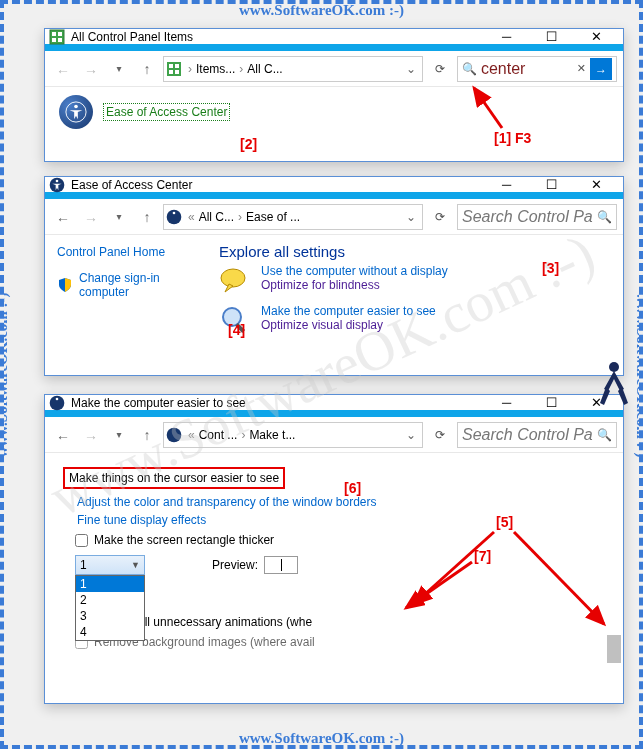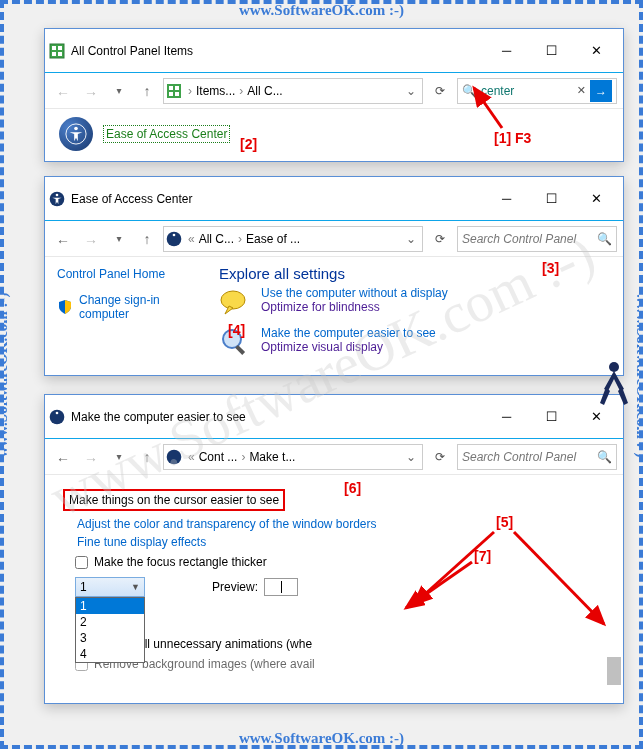--- a/index.html
+++ b/index.html
@@ -37,24 +37,24 @@
     }
     .window {
       position: absolute;
       background: #fff;
       border: 1px solid #5a8fd6;
       box-shadow: 0 4px 12px rgba(0,0,0,0.2);
     }
     .titlebar {
       display: flex;
       align-items: center;
-      height: 44px;
+      height: 22px;
       padding: 0 4px;
       background: #fff;
-      border-bottom: 1px solid #0ea5e9;
+      border-bottom: 7px solid #0ea5e9;
     }
     .titlebar .app-icon { width: 16px; height: 16px; margin-right: 6px; display: flex; align-items:center; justify-content:center; }
     .titlebar .title-text { flex: 1; font-size: 12px; color: #000; }
     .titlebar .win-controls { display: flex; }
     .win-btn {
       width: 45px; height: 28px;
       display: flex; align-items: center; justify-content: center;
       font-size: 13px; color: #000;
       cursor: pointer;
     }
@@ -97,22 +97,22 @@
       display: flex;
       align-items: center;
       padding: 0 4px;
       gap: 4px;
       position: relative;
     }
     .search-box input {
       border: none;
       outline: none;
       flex: 1;
-      font-size: 12px;
-      color: #0f766e;
+      font-size: 16px;
+      color: #7f1d1d;
       font-style: normal;
       width: 70px;
     }
     .search-box input::placeholder { color: #777; font-style: italic; }
     .search-icon { color: #555; font-size: 12px;}
     .search-clear { color:#555; font-size:11px; cursor:pointer;}
     .search-go {
       width: 22px; height: 22px;
       background: #0078d7;
       color: #fff;
@@ -410,21 +410,21 @@
       <input type="text" placeholder="Search Control Panel" style="">
       <span class="search-icon">🔍</span>
     </div>
   </div>
   <div class="content" style="position:relative; padding:14px 18px;">
     <div class="section-title">Make things on the cursor easier to see</div>
     <span class="sec-link">Adjust the color and transparency of the window borders</span>
     <span class="sec-link">Fine tune display effects</span>
     <label class="chk-row">
       <input type="checkbox" style="">
-      <span>Make the focus rectangle thicker</span>
+      <span>Make the screen rectangle thicker</span>
     </label>
     <div class="cursor-row">
       <div class="select-wrap">
         <div class="select-display">
           <span>1</span>
           <span class="caret">▼</span>
         </div>
         <div class="dropdown-list">
           <div class="selected">1</div>
           <div>2</div>

